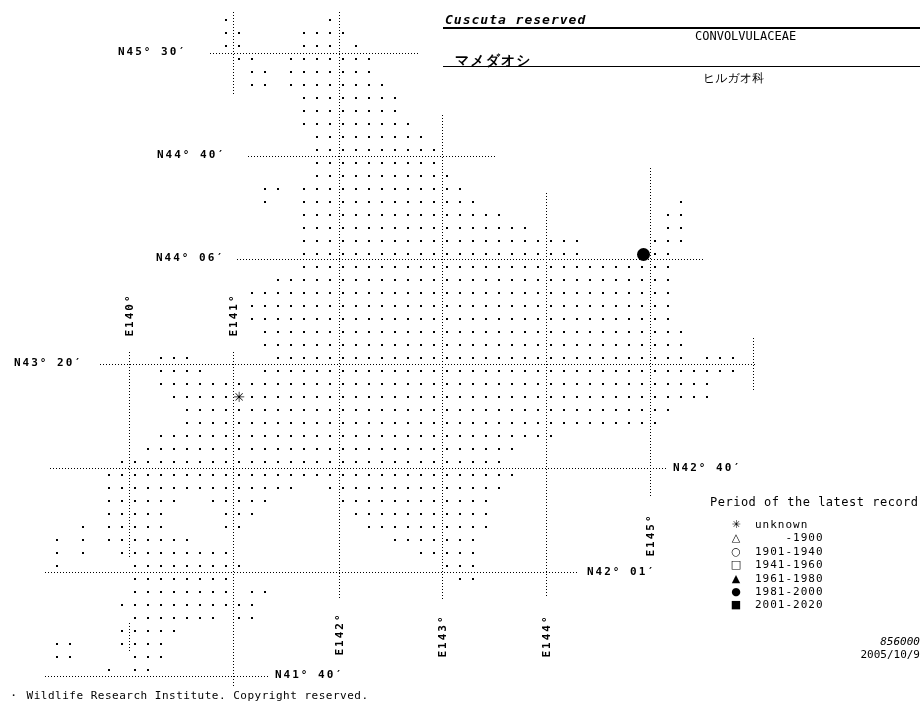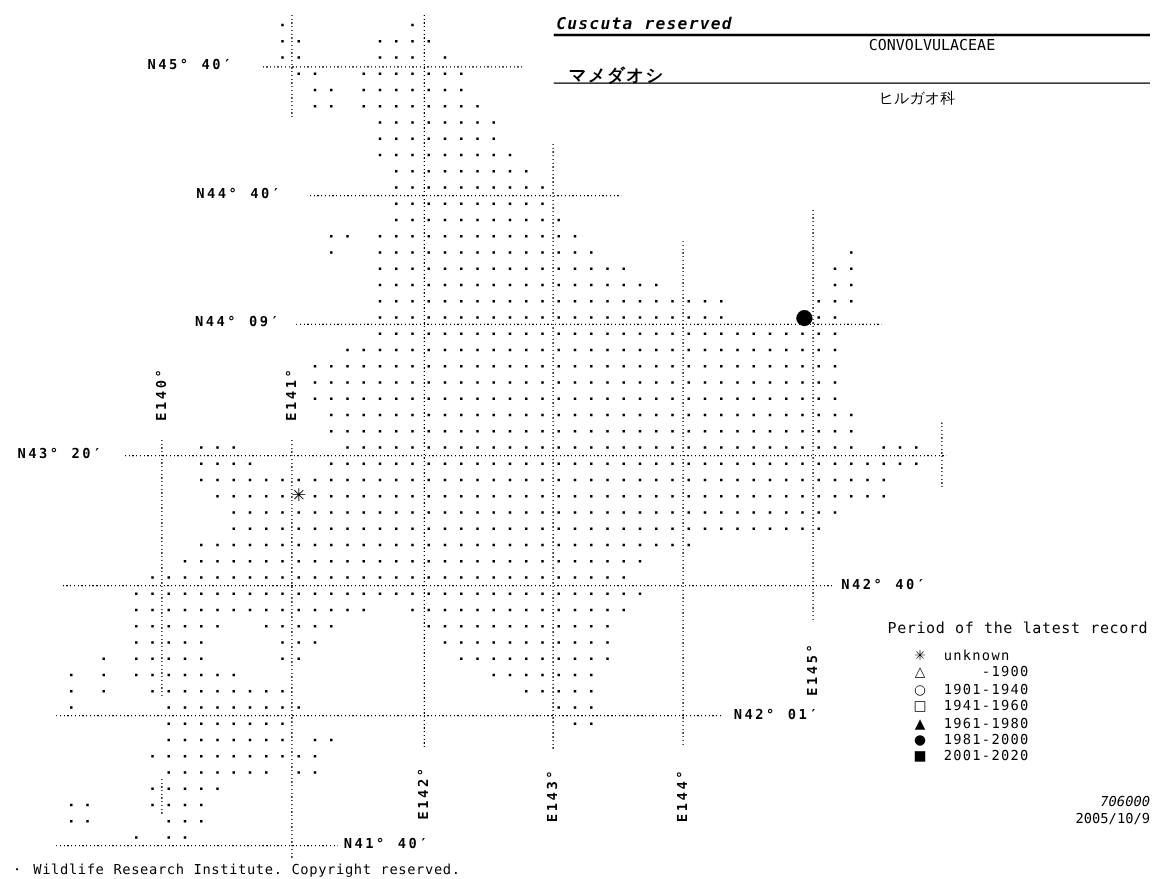--- a/index.html
+++ b/index.html
@@ -1039,25 +1039,25 @@
       <div class="dot" style="left: 160px; top: 643px;"></div>
       <div class="dot" style="left: 56px; top: 656px;"></div>
       <div class="dot" style="left: 69px; top: 656px;"></div>
       <div class="dot" style="left: 134px; top: 656px;"></div>
       <div class="dot" style="left: 147px; top: 656px;"></div>
       <div class="dot" style="left: 160px; top: 656px;"></div>
       <div class="dot" style="left: 108px; top: 669px;"></div>
       <div class="dot" style="left: 134px; top: 669px;"></div>
       <div class="dot" style="left: 147px; top: 669px;"></div>
       <div class="hline" style="left: 210px; top: 53px; width: 210px;"></div>
-      <div class="geo-label" style="left: 118px; top: 45px;">N45° 40′</div>
+      <div class="geo-label" style="left: 118px; top: 45px;">N45° 30′</div>
       <div class="hline" style="left: 248px; top: 156px; width: 249px;"></div>
       <div class="geo-label" style="left: 157px; top: 148px;">N44° 40′</div>
       <div class="hline" style="left: 237px; top: 259px; width: 468px;"></div>
-      <div class="geo-label" style="left: 156px; top: 251px;">N44° 09′</div>
+      <div class="geo-label" style="left: 156px; top: 251px;">N44° 06′</div>
       <div class="hline" style="left: 100px; top: 364px; width: 657px;"></div>
       <div class="geo-label" style="left: 14px; top: 356px;">N43° 20′</div>
       <div class="hline" style="left: 50px; top: 468px; width: 618px;"></div>
       <div class="geo-label" style="left: 673px; top: 461px;">N42° 40′</div>
       <div class="hline" style="left: 45px; top: 572px; width: 533px;"></div>
       <div class="geo-label" style="left: 587px; top: 565px;">N42° 01′</div>
       <div class="hline" style="left: 45px; top: 676px; width: 225px;"></div>
       <div class="geo-label" style="left: 275px; top: 668px;">N41° 40′</div>
       <div class="vline" style="left: 129px; top: 352px; height: 205px;"></div>
       <div class="vline" style="left: 129px; top: 623px; height: 29px;"></div>
@@ -1083,19 +1083,19 @@
       <div class="legend-row" style="top: 518px;"><span class="legend-symbol">✳</span><span class="legend-label">unknown</span></div>
       <div class="legend-row" style="top: 531.4px;"><span class="legend-symbol">△</span><span class="legend-label">    -1900</span></div>
       <div class="legend-row" style="top: 544.8px;"><span class="legend-symbol">○</span><span class="legend-label">1901-1940</span></div>
       <div class="legend-row" style="top: 558.2px;"><span class="legend-symbol">□</span><span class="legend-label">1941-1960</span></div>
       <div class="legend-row" style="top: 571.6px;"><span class="legend-symbol">▲</span><span class="legend-label">1961-1980</span></div>
       <div class="legend-row" style="top: 585px;"><span class="legend-symbol">●</span><span class="legend-label">1981-2000</span></div>
       <div class="legend-row" style="top: 598.4px;"><span class="legend-symbol">■</span><span class="legend-label">2001-2020</span></div>
     </div>
 
   <div class="abs footer-right">
-    <div class="note-italic">706000</div>
+    <div class="note-italic">856000</div>
     <div>2005/10/9</div>
   </div>
 
   <div class="abs footer-left">・ Wildlife Research Institute. Copyright reserved.</div>
 
 </div>
 
 </body></html>

